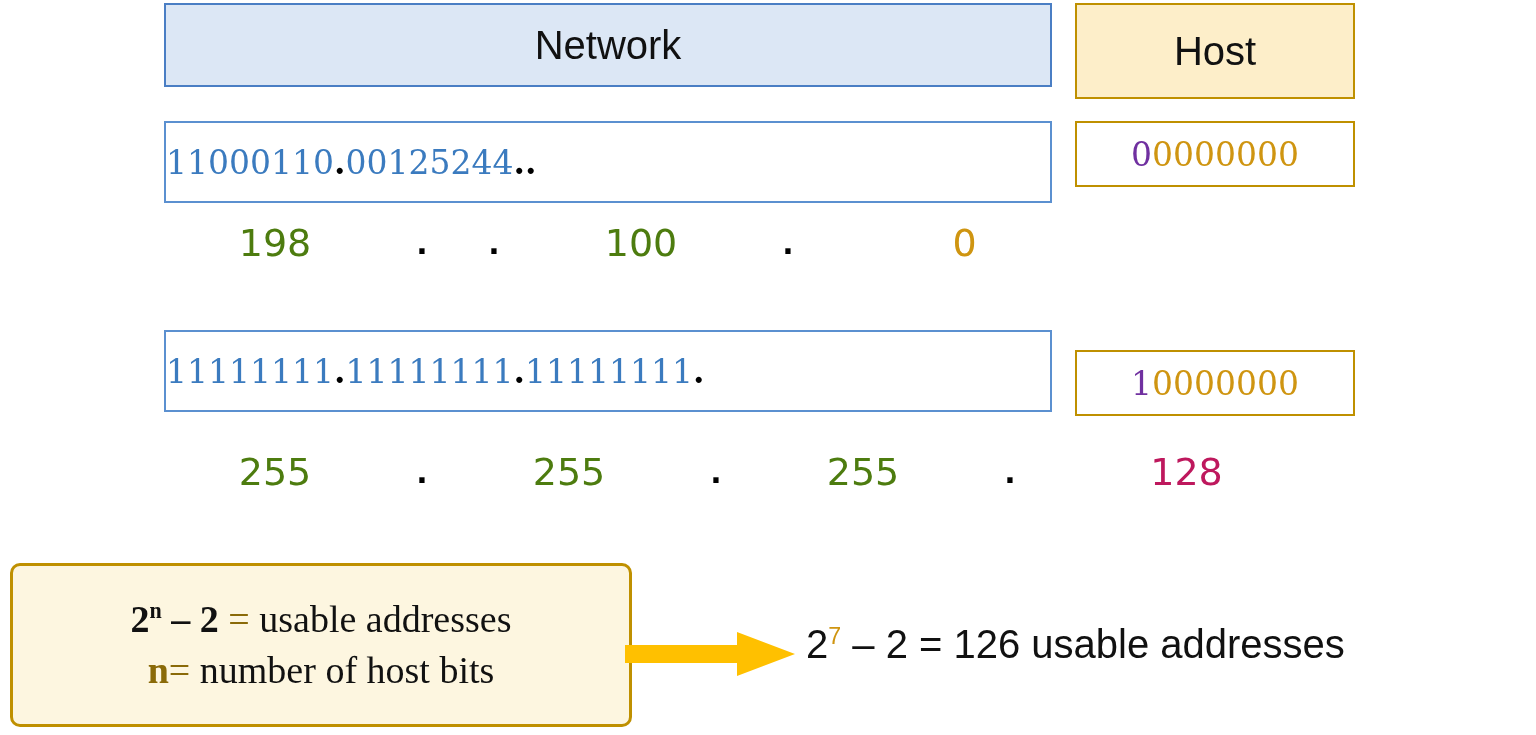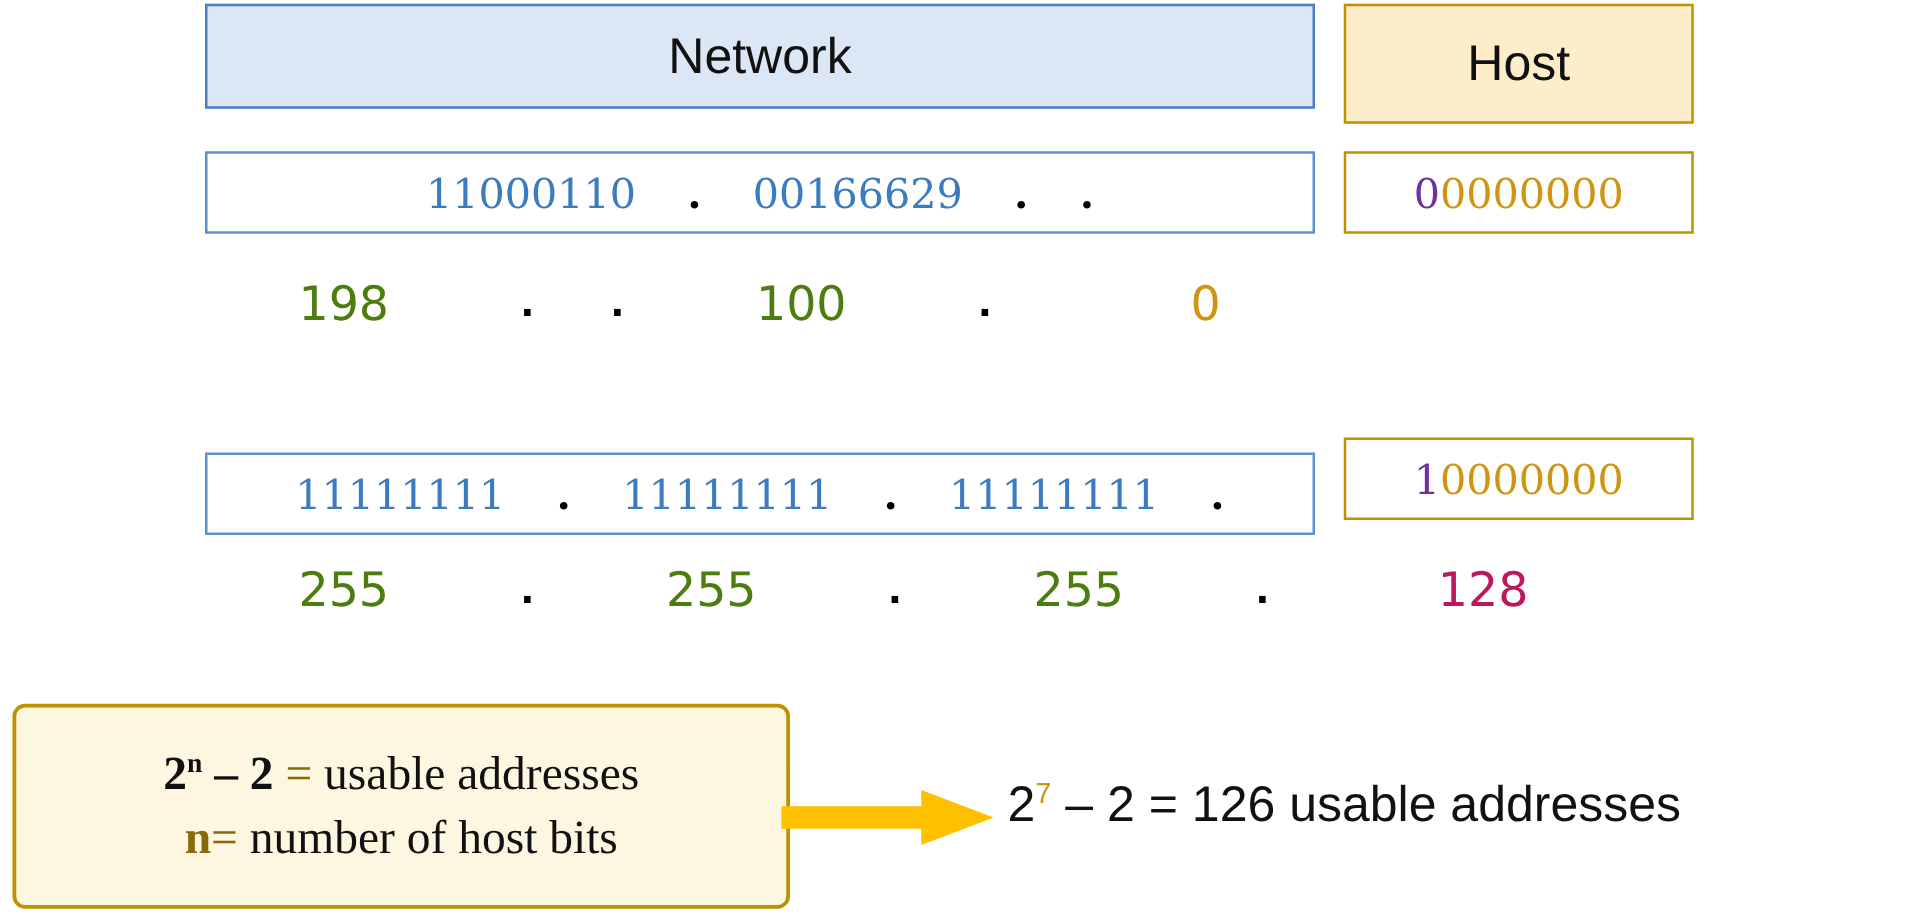--- a/index.html
+++ b/index.html
@@ -42,33 +42,32 @@
     box-sizing: border-box;
     background: #ffffff;
     display: flex;
     align-items: center;
     font-family: "DejaVu Serif", serif;
     font-size: 33px;
     letter-spacing: 0px;
     white-space: pre;
   }
   .binbox.net {
-    left: 164px; width: 888px; height: 66px;
+    left: 164px; width: 888px; height: 82px;
     border: 2px solid #5b90d0;
-    justify-content: center;
-    gap: 41px;
+    justify-content: flex-start;
   }
   .binbox.host {
     left: 1075px; width: 280px; height: 66px;
     border: 2px solid #bf9000;
     justify-content: center;
   }
   #ip-binary-network  { top: 121px; }
   #ip-binary-host     { top: 121px; }
-  #mask-binary-network{ top: 362px; }
+  #mask-binary-network{ top: 330px; }
   #mask-binary-host   { top: 350px; }
 
   .bit-blue  { color: #3b7bbf; }
   .bit-gold  { color: #cf9511; }
   .bit-purple{ color: #7030a0; }
   .bit-dot   { color: #000000; font-weight: bold; }
 
   
   .decrow {
     position: absolute;
@@ -149,21 +148,21 @@
 <body>
 
 <div class="hdr" id="network-header">
   <span>Network</span>
 </div>
 <div class="hdr" id="host-header">
   <span>Host</span>
 </div>
 
 <div class="binbox net" id="ip-binary-network">
-  <span class="bit-blue">11000110</span><span class="bit-dot">.</span><span class="bit-blue">00166629</span><span class="bit-dot">.</span><span class="bit-dot">.</span>
+  <span class="bit-blue">11000110</span><span class="bit-dot">.</span><span class="bit-blue">00125244</span><span class="bit-dot">.</span><span class="bit-dot">.</span>
 </div>
 <div class="binbox host" id="ip-binary-host">
   <span class="bit-purple">0</span><span class="bit-gold">0000000</span>
 </div>
 
 <div class="decrow" id="ip-decimal">
   <span class="dec-oct">198</span>
   <span class="dec-sep">.</span>
   <span class="dec-sep">.</span>
   <span class="dec-oct">100</span>

